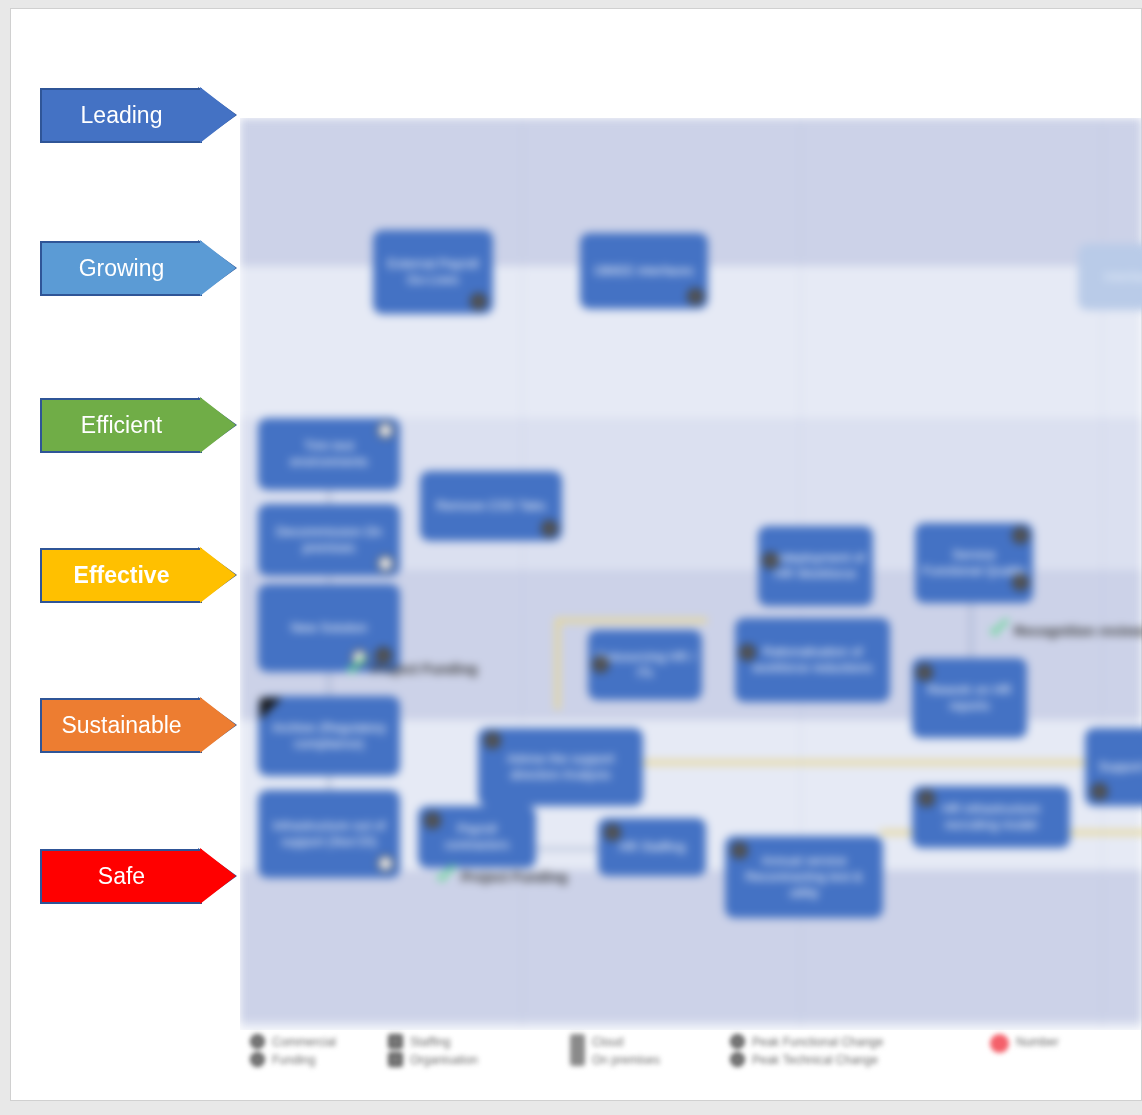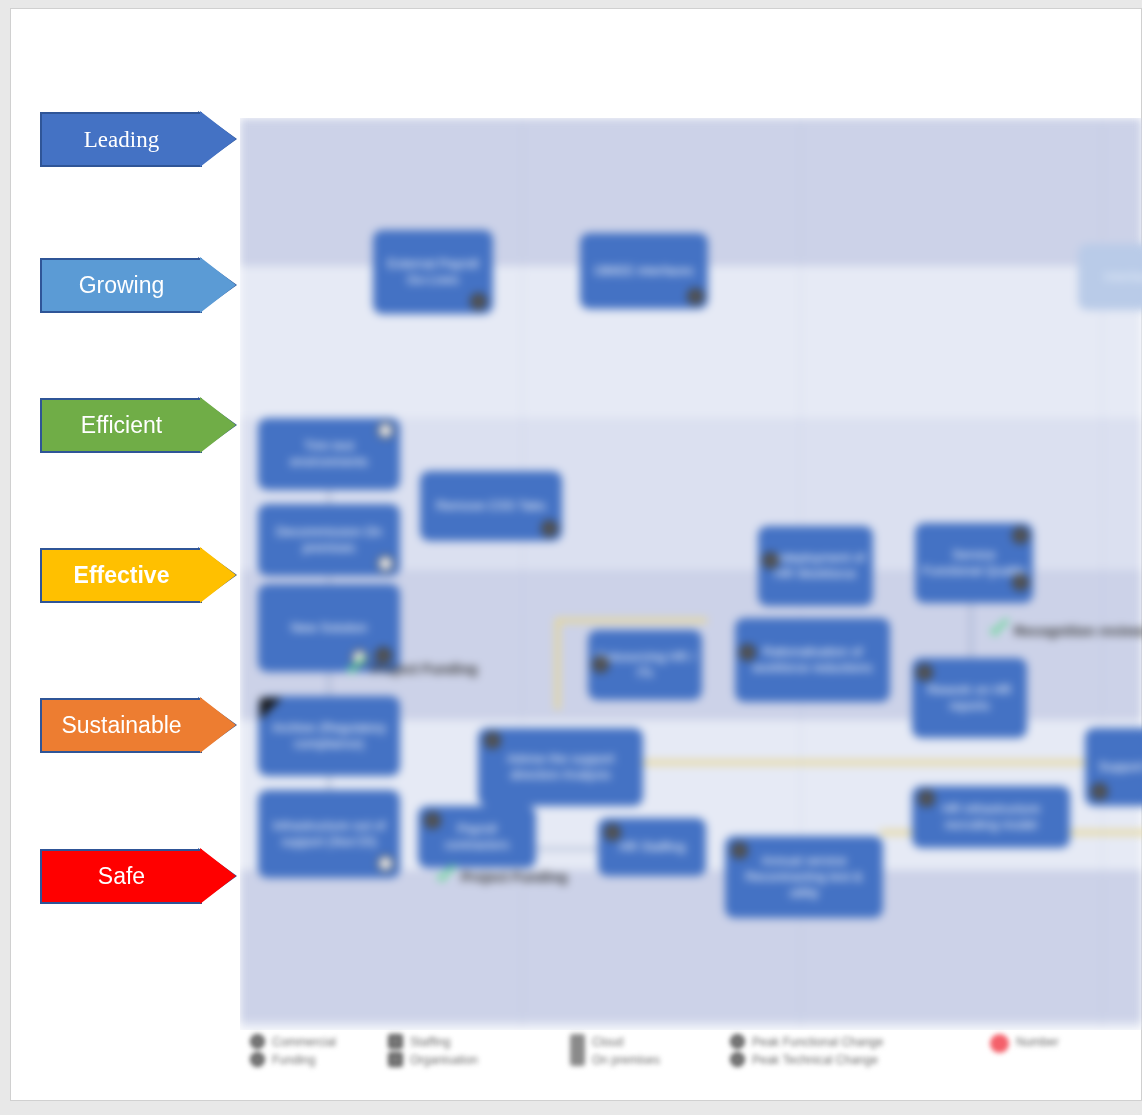--- a/index.html
+++ b/index.html
@@ -308,27 +308,27 @@
             <span class="li-red"></span>
           </div>
           <div class="legend-text">
             <span>Number</span>
           </div>
         </div>
       </div>
   </div>
 
   <div id="chevrons">
-      <div class="chev" style="top: 112px; font-family: Liberation Serif, serif;">
+      <div class="chev" style="top: 88px;">
         <div class="tipb"></div>
         <div class="body" style="background: rgb(68, 114, 196);"></div>
         <div class="tip" style="border-left: 36px solid rgb(68, 114, 196); left: 160px;"></div>
         <div class="lbl">Leading</div>
       </div>
-      <div class="chev" style="top: 258px;">
+      <div class="chev" style="top: 241px;">
         <div class="tipb"></div>
         <div class="body" style="background: rgb(91, 155, 213);"></div>
         <div class="tip" style="border-left: 36px solid rgb(91, 155, 213); left: 160px;"></div>
         <div class="lbl">Growing</div>
       </div>
       <div class="chev" style="top: 398px;">
         <div class="tipb"></div>
         <div class="body" style="background: rgb(112, 173, 71);"></div>
         <div class="tip" style="border-left: 36px solid rgb(112, 173, 71); left: 160px;"></div>
         <div class="lbl">Efficient</div>

